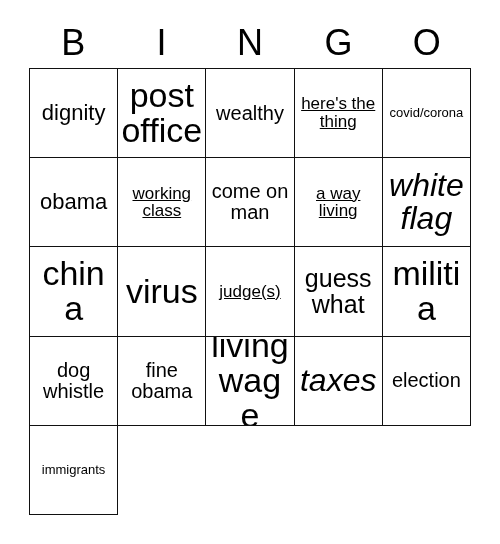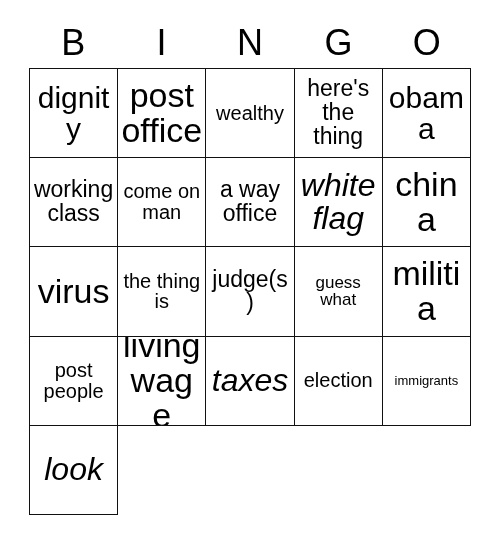--- a/index.html
+++ b/index.html
@@ -74,24 +74,24 @@
     display: block;
     width: 100%;
     line-height: 1.04;
     font-weight: 400;
     color: #000000;
     word-wrap: break-word;
   }
 
   
   .fs-xs   { font-size: 13px; }
-  .fs-sm   { font-size: 23px; }
+  .fs-sm   { font-size: 17px; text-decoration: underline; }
   .fs-md   { font-size: 20px; }
-  .fs-lg   { font-size: 30px; }
-  .fs-xl   { font-size: 17px; }
+  .fs-lg   { font-size: 22px; }
+  .fs-xl   { font-size: 25px; }
   .fs-xxl  { font-size: 34px; }
   .fs-xxxl { font-size: 32px; font-style: italic; }
 </style>
 </head>
 <body>
 
 <div id="bingo-card">
 
   <div id="bingo-header">
     <div class="header-letter">B</div>
@@ -108,65 +108,65 @@
       <div class="bingo-cell">
         <span class="cell-text fs-xxl">post office</span>
       </div>
       <div class="bingo-cell">
         <span class="cell-text fs-md">wealthy</span>
       </div>
       <div class="bingo-cell">
         <span class="cell-text fs-sm">here's the thing</span>
       </div>
       <div class="bingo-cell">
+        <span class="cell-text fs-xs">covid/corona</span>
+      </div>
+      <div class="bingo-cell">
         <span class="cell-text fs-lg">obama</span>
       </div>
       <div class="bingo-cell">
         <span class="cell-text fs-sm">working class</span>
       </div>
       <div class="bingo-cell">
         <span class="cell-text fs-md">come on man</span>
       </div>
       <div class="bingo-cell">
-        <span class="cell-text fs-sm">a way office</span>
+        <span class="cell-text fs-sm">a way living</span>
       </div>
       <div class="bingo-cell">
         <span class="cell-text fs-xxxl">white flag</span>
       </div>
       <div class="bingo-cell">
         <span class="cell-text fs-xxl">china</span>
       </div>
       <div class="bingo-cell">
         <span class="cell-text fs-xxl">virus</span>
       </div>
       <div class="bingo-cell">
-        <span class="cell-text fs-md">the thing is</span>
-      </div>
-      <div class="bingo-cell">
         <span class="cell-text fs-sm">judge(s)</span>
       </div>
       <div class="bingo-cell">
         <span class="cell-text fs-xl">guess what</span>
       </div>
       <div class="bingo-cell">
         <span class="cell-text fs-xxl">militia</span>
       </div>
       <div class="bingo-cell">
-        <span class="cell-text fs-md">post people</span>
+        <span class="cell-text fs-md">dog whistle</span>
+      </div>
+      <div class="bingo-cell">
+        <span class="cell-text fs-md">fine obama</span>
       </div>
       <div class="bingo-cell">
         <span class="cell-text fs-xxl">living wage</span>
       </div>
       <div class="bingo-cell">
         <span class="cell-text fs-xxxl">taxes</span>
       </div>
       <div class="bingo-cell">
         <span class="cell-text fs-md">election</span>
       </div>
       <div class="bingo-cell">
         <span class="cell-text fs-xs">immigrants</span>
       </div>
-      <div class="bingo-cell">
-        <span class="cell-text fs-xxxl">look</span>
-      </div>
     </div>
 
 </div>
 
 </body></html>

